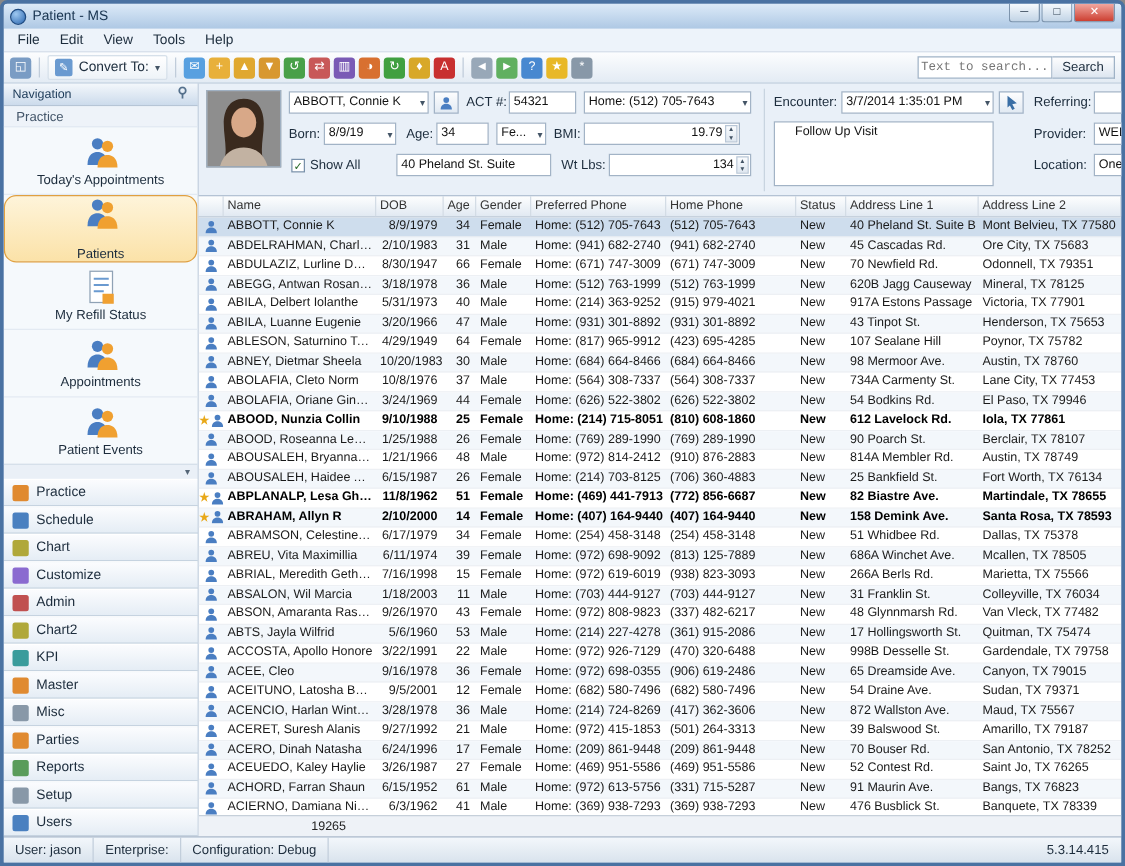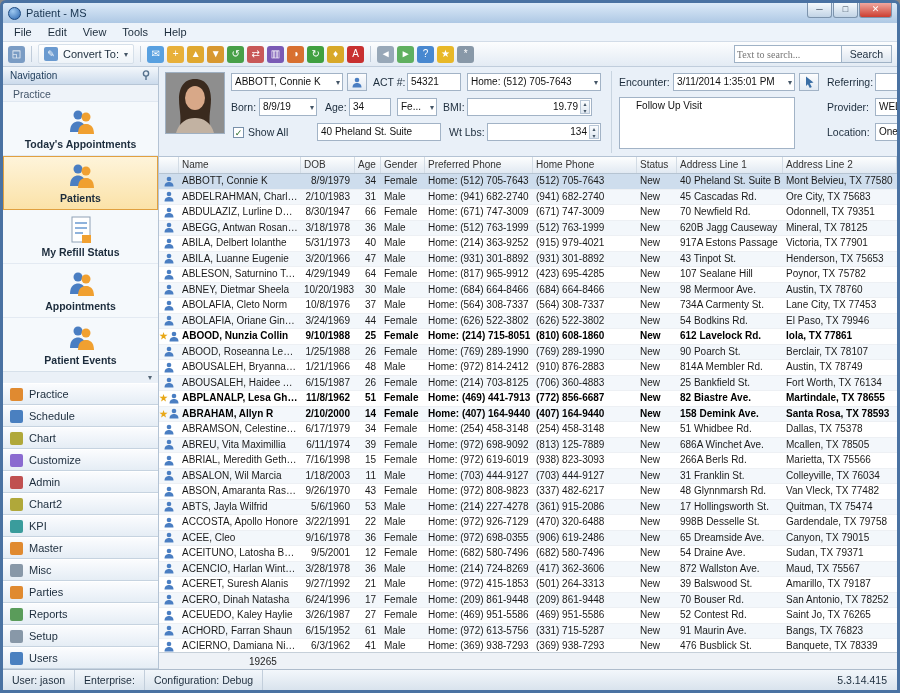--- a/index.html
+++ b/index.html
@@ -34,42 +34,42 @@
     line-height:16px; text-align:center; flex:0 0 17px; }
   .tb-sep { width:1px; height:16px; background:#c0ccda; margin:0 3px; flex:0 0 1px; }
   .convert-combo { display:flex; align-items:center; height:20px; padding:0 5px;
     font-size:11px; gap:5px; color:#1c2c3c; border:1px solid #d6e0ea; border-radius:2px;
     background:linear-gradient(#ffffff,#eef3f8);}
   .convert-icon { width:14px; height:14px; border-radius:2px; background:#6a9ad0;
     color:#fff; font-size:9px; line-height:14px; text-align:center; }
   .cmb-arrow { font-size:8px; color:#456; }
   .search-box { margin-left:auto; display:flex; align-items:center; }
   .search-input { width:108px; height:18px; border:1px solid #9fb2c6; font-size:10px;
-    padding:0 2px; color:#667; font-family:Liberation Serif, serif;}
+    padding:0 2px; color:#667; font-family:Liberation Mono, monospace;}
   .search-btn { height:18px; padding:0 8px; font-size:10.5px; color:#1c2c3c;
     background:linear-gradient(#fdfdfe,#dde6f0); border:1px solid #9fb2c6; border-left:none; }
 
   
   .main { flex:1; display:flex; min-height:0; }
 
   
   .nav { width:156px; flex:0 0 156px; background:#e4ecf5;
     border-right:1px solid #b4c3d4; display:flex; flex-direction:column; min-height:0;}
   .nav-header { height:18px; flex:0 0 18px; background:linear-gradient(#f3f7fb,#ccdbec);
     border-bottom:1px solid #b6c5d6; display:flex; align-items:center; padding:0 7px;
     font-size:10px; color:#1c3a58; }
   .pin { margin-left:auto; }
   .nav-caption { height:17px; flex:0 0 17px; font-size:10.5px; color:#44566a;
     padding:3px 10px; background:#eef3f9; border-bottom:1px solid #e0e8f1;}
-  .nav-items { flex:1; overflow:hidden; background:#f5f9fc;font-weight:bold; }
+  .nav-items { flex:1; overflow:hidden; background:#f5f9fc; }
   .nav-item { height:54px; display:flex; flex-direction:column; align-items:center;
     justify-content:center; border-bottom:1px solid #e3eaf2; font-size:10.5px;
     color:#1c2c3c; gap:2px; text-align:center; }
   .nav-item.selected { background:linear-gradient(#fef4da,#fbe2a8);
-    border:1px solid #e0a040; border-radius:0; }
+    border:1px solid #e0a040; border-radius:10px;justify-content:space-between; }
   .nav-scroll { height:12px; flex:0 0 12px; display:flex; justify-content:flex-end;
     align-items:center; padding-right:6px; font-size:8px; color:#567;
     background:#eaf0f7; border-top:1px solid #d6e0ea;}
   .nav-buttons { flex:0 0 auto; }
   .nav-btn { height:22px; display:flex; align-items:center; gap:6px; padding:0 7px;
     background:linear-gradient(#fbfcfe,#e5edf5); border-top:1px solid #ffffff;
     border-bottom:1px solid #c6d3e0; font-size:11px; color:#1c2c3c; }
   .nav-btn-icon { width:13px; height:13px; border-radius:2px; flex:0 0 13px; }
 
   
@@ -340,21 +340,21 @@
           <span class="cb">✓</span>
           <span>Show All</span>
         </div>
         <div class="dbtn" style="left:158px;top:56px;width:124px;">40 Pheland St. Suite</div>
         <span class="dlabel" style="left:290px;top:59px;">Wt Lbs:</span>
         <div class="dinput spin" style="left:328px;top:56px;width:114px;"><span>134</span><span class="sp">▴<br>▾</span></div>
 
         <div class="vdiv" style="left:452px;top:4px;height:82px;"></div>
 
         <span class="dlabel" style="left:460px;top:9px;">Encounter:</span>
-        <div class="dcombo" style="left:514px;top:6px;width:122px;"><span>3/11/2014 1:35:01 PM</span></div>
+        <div class="dcombo" style="left:514px;top:6px;width:122px;"><span>3/7/2014 1:35:01 PM</span></div>
         <div class="iconbtn" style="left:640px;top:6px;">
           <svg width="11" height="12" viewBox="0 0 11 12">
               <path d="M2 0.5 L9.5 6.5 L5.8 7.3 L7.8 11 L5.8 12 L3.9 8.3 L2 10 Z" fill="#3a6ea5"></path>
             </svg>
         </div>
         <div class="dtext" style="left:460px;top:30px;width:176px;height:52px;">Follow Up Visit</div>
 
         <span class="dlabel" style="left:668px;top:9px;">Referring:</span>
         <div class="dcombo" style="left:716px;top:6px;width:88px;"><span></span></div>
         <span class="dlabel" style="left:668px;top:34px;">Provider:</span>

